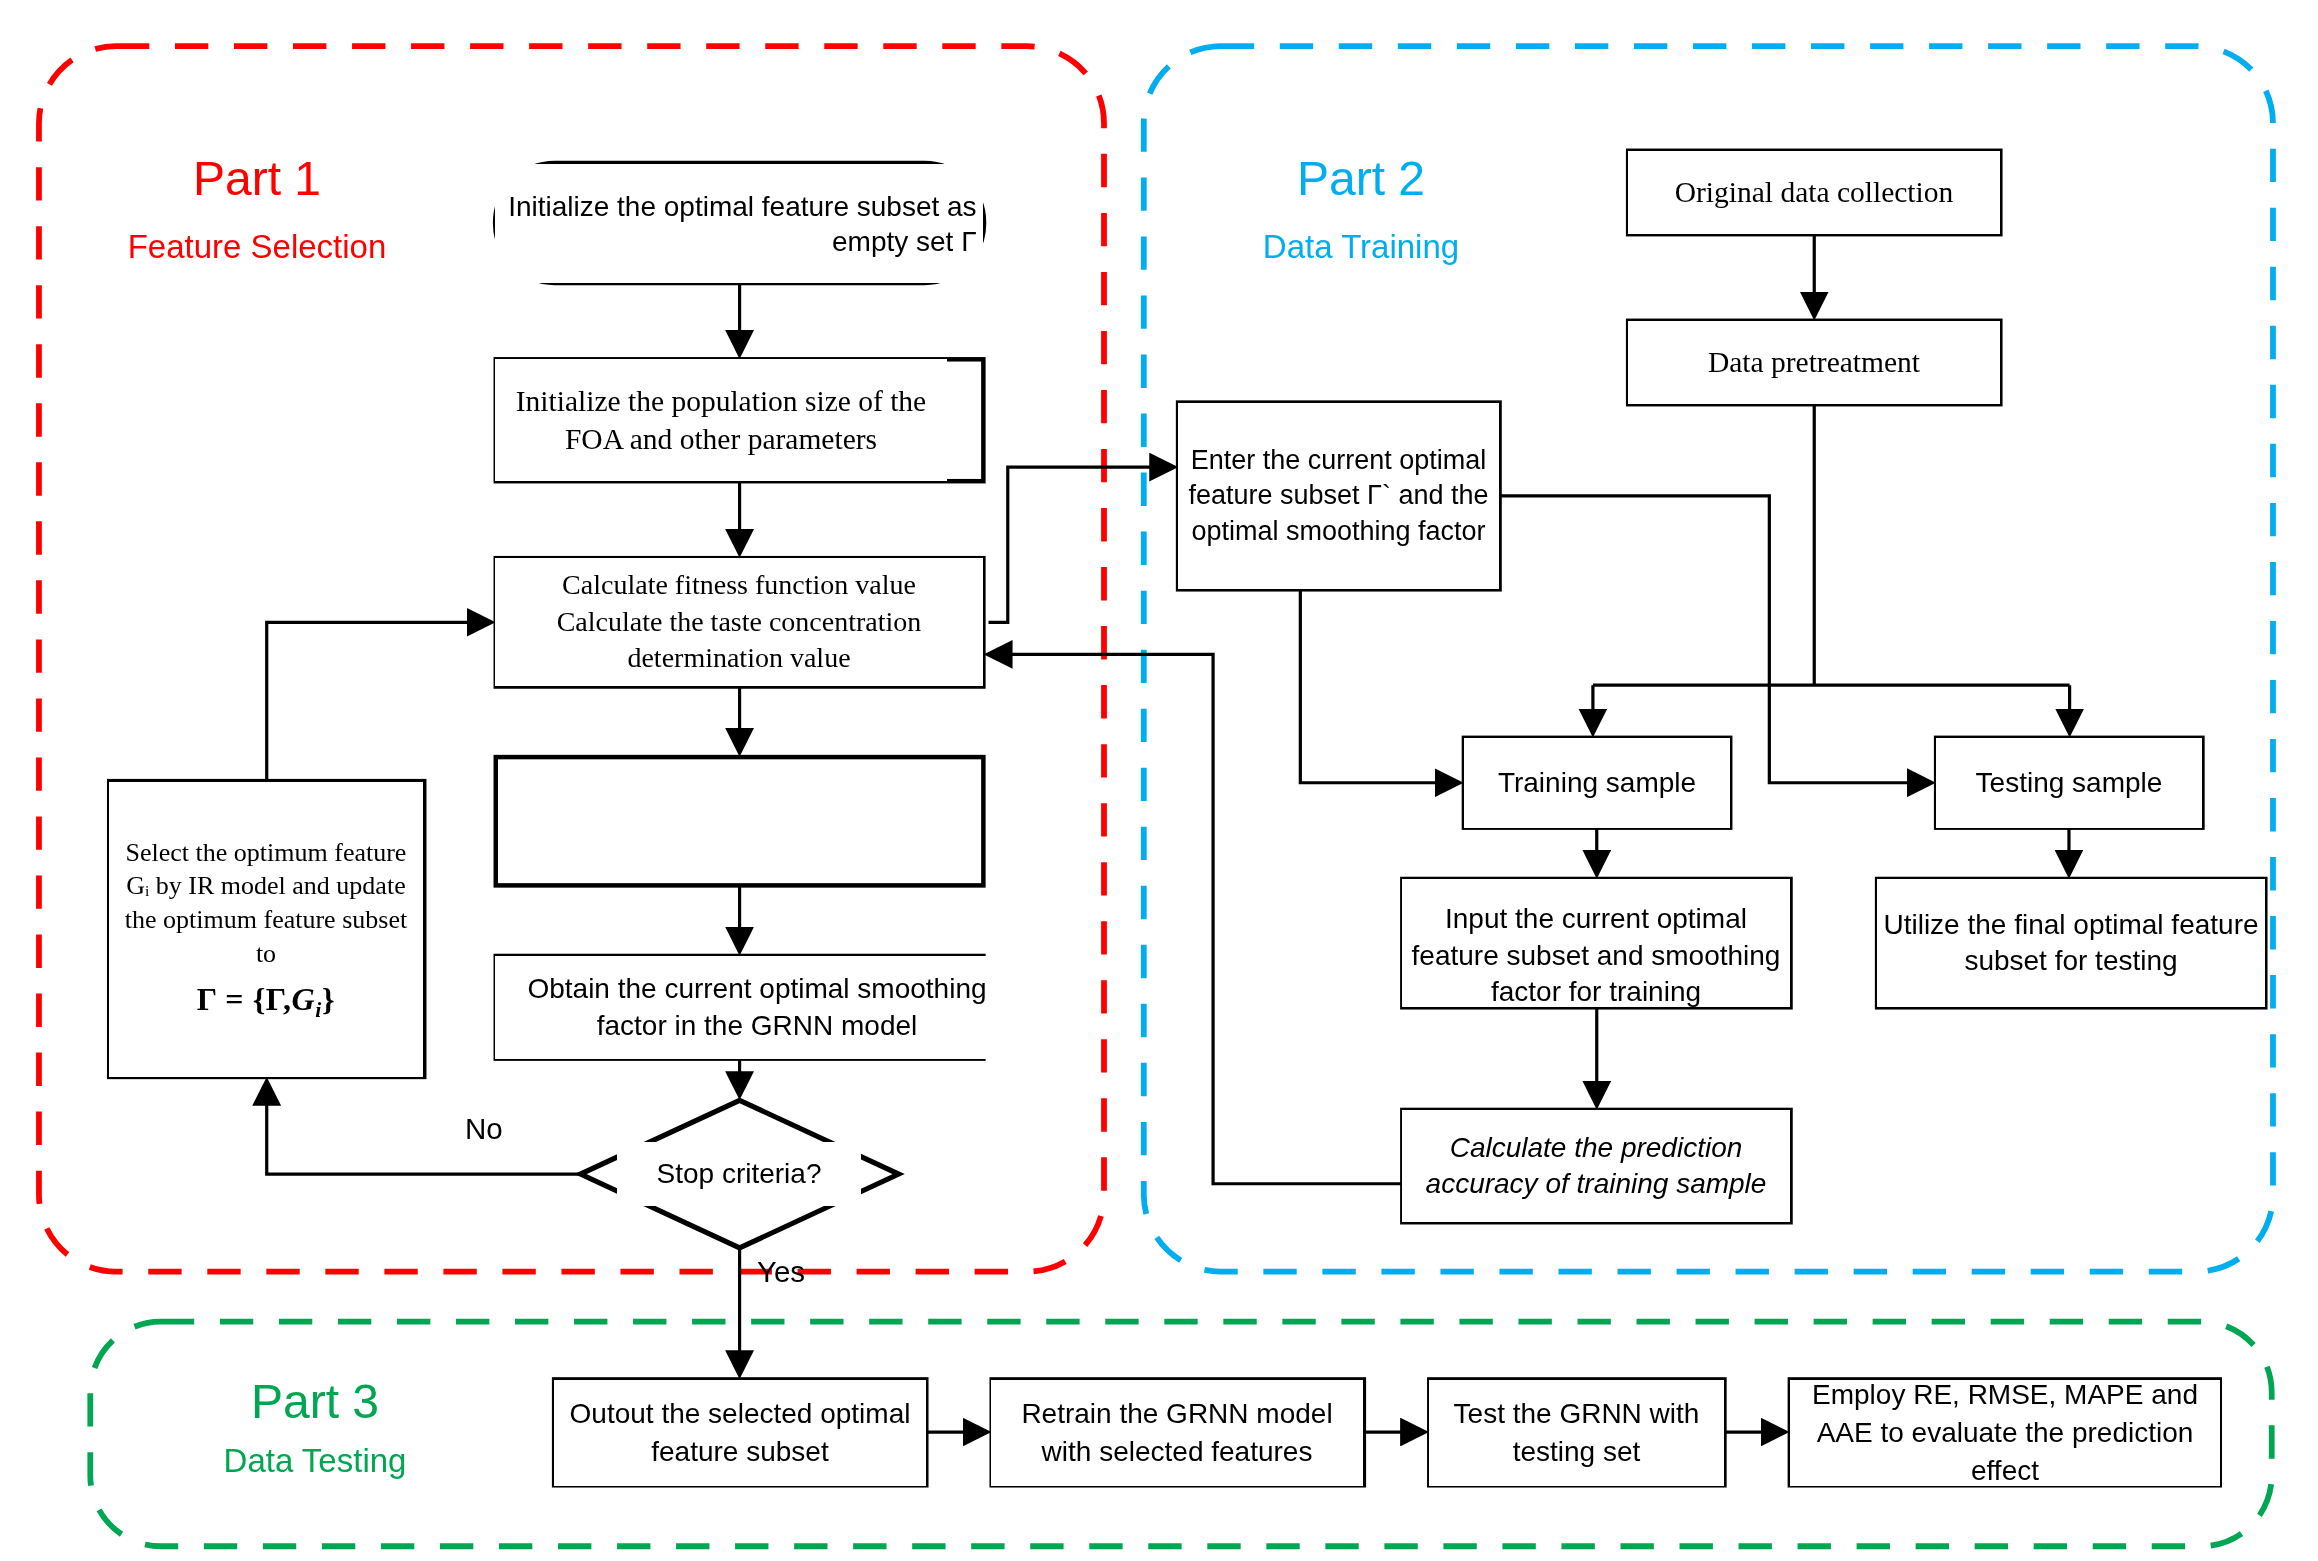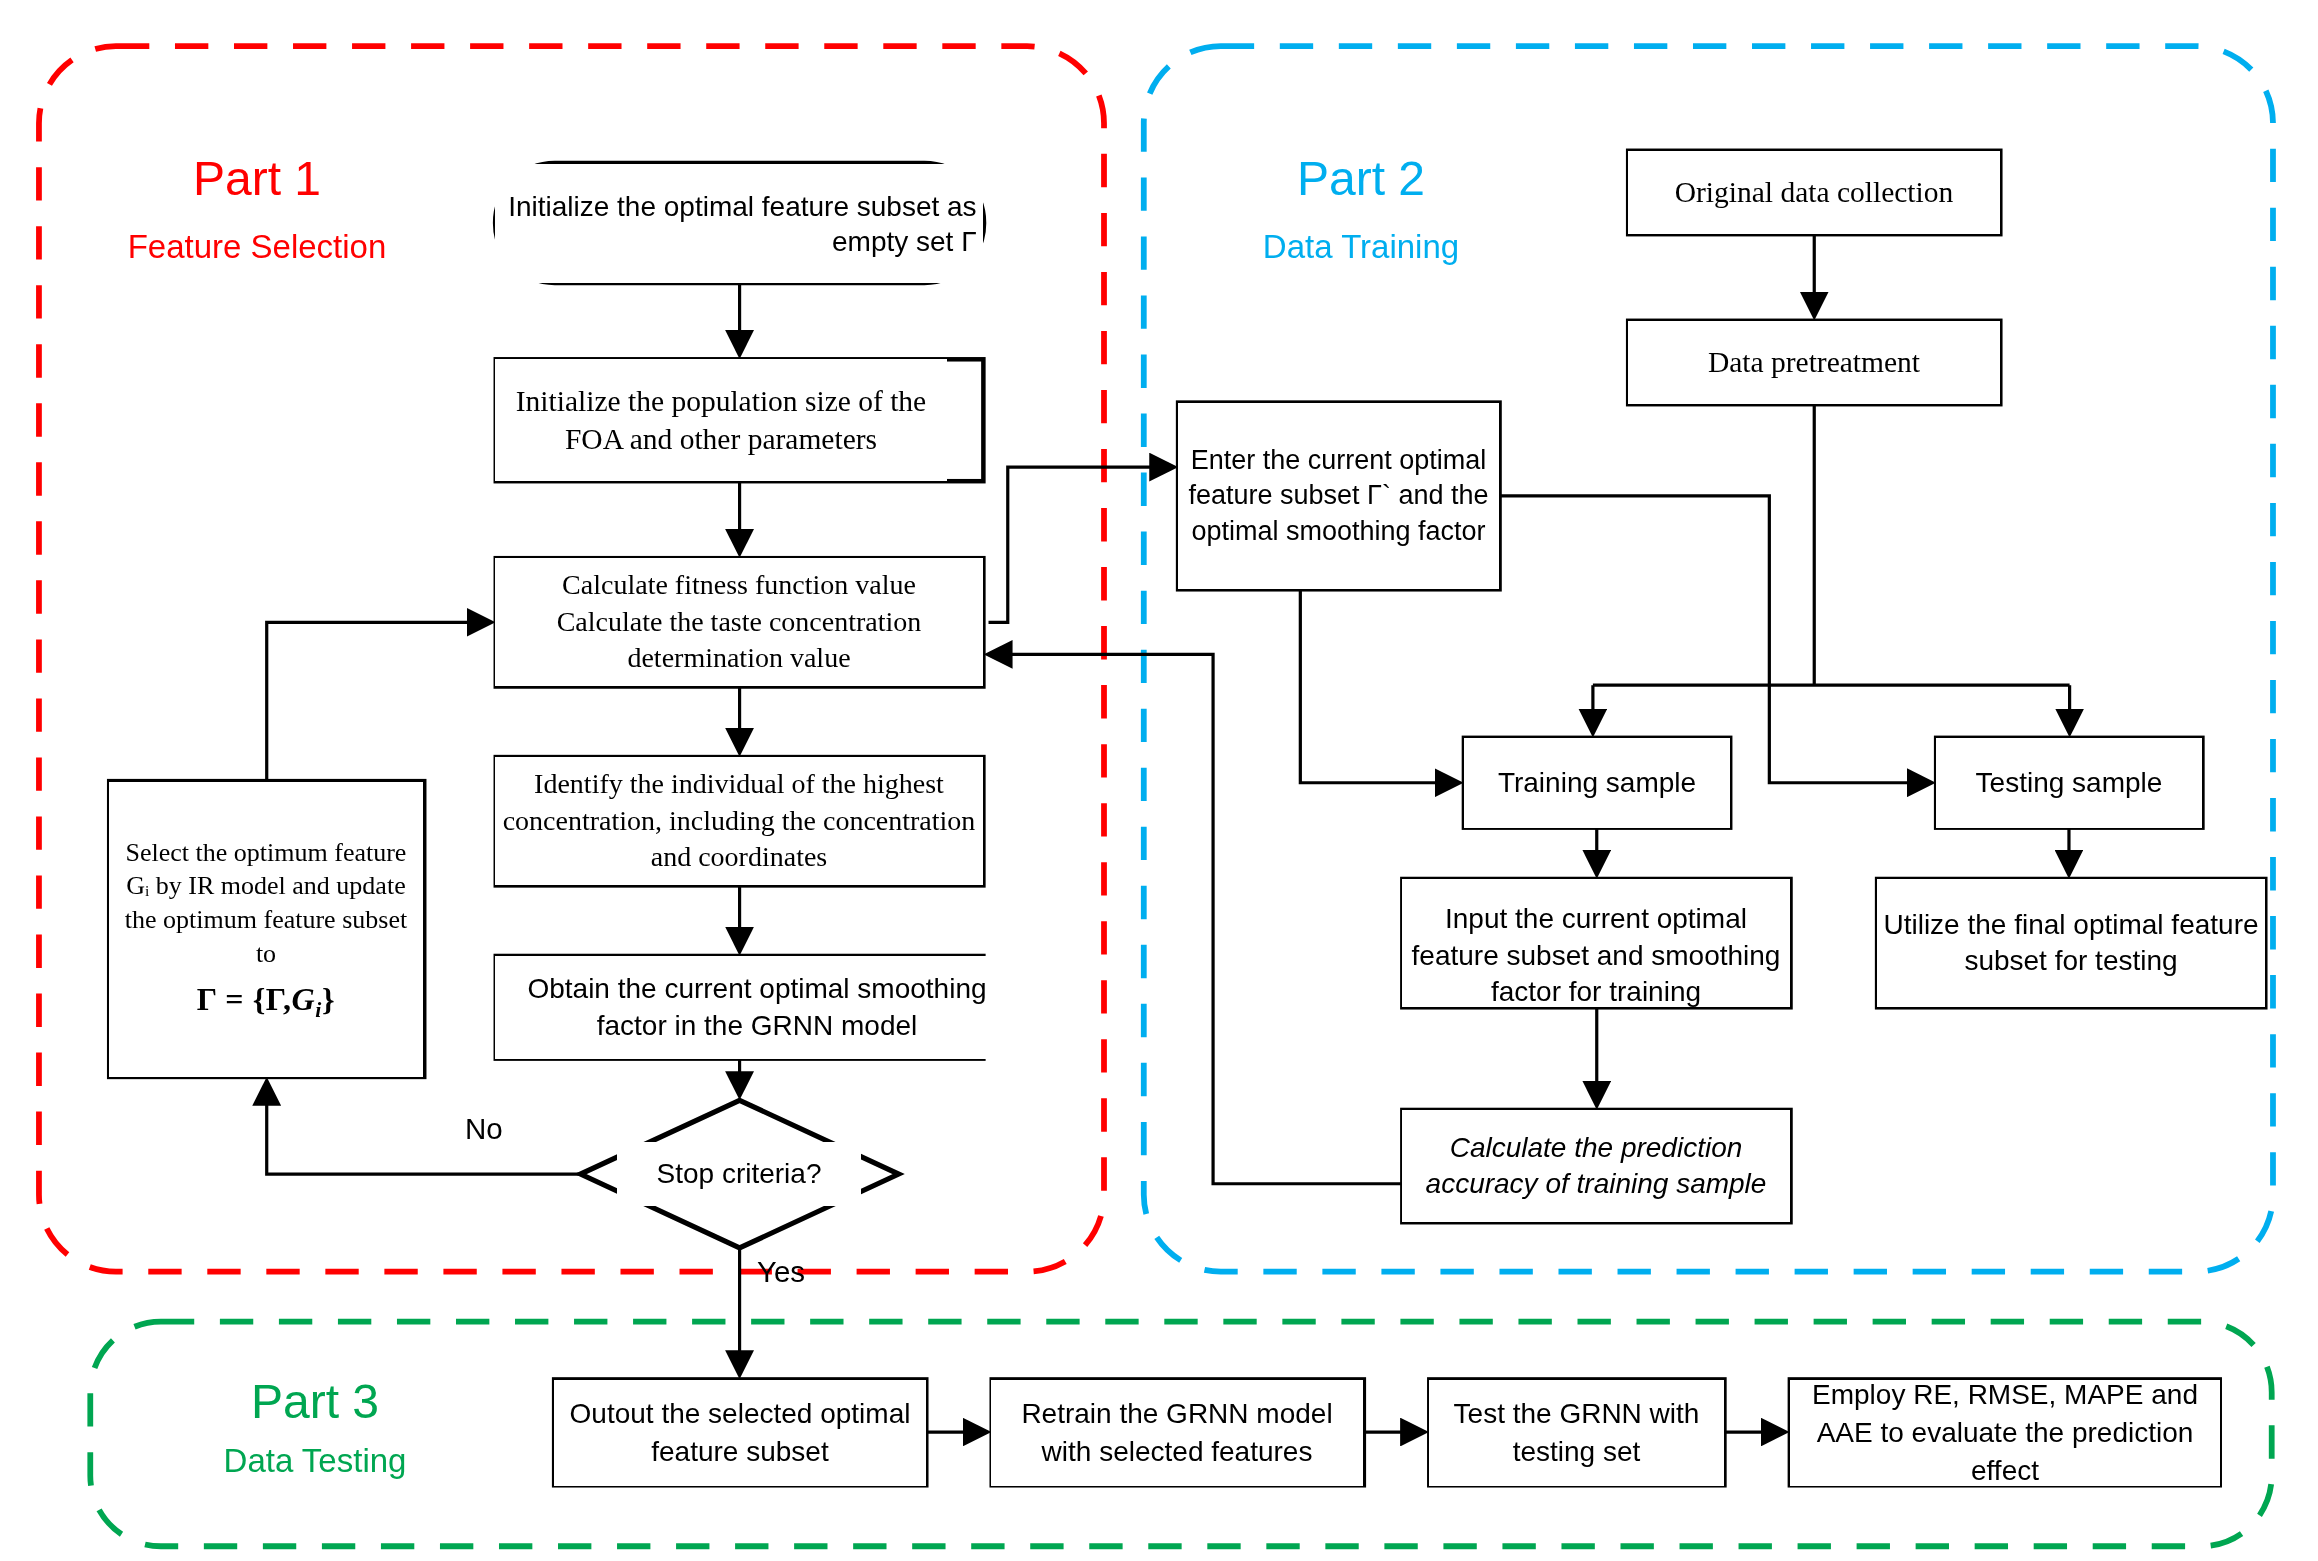--- a/index.html
+++ b/index.html
@@ -145,23 +145,20 @@
 
   <div class="node serif" style="left:495px;top:359px;width:452px;height:122px;">
     <div class="txt" style="font-size:29.5px;line-height:1.3;">Initialize the population size of the FOA and other parameters</div>
   </div>
 
   <div class="node serif" style="left:495px;top:558px;width:488px;height:128px;">
     <div class="txt" style="font-size:28px;line-height:1.3;white-space:pre-line;">Calculate fitness function value
 Calculate the taste concentration determination value</div>
   </div>
 
-  <div class="node serif" style="left:495px;top:757px;width:488px;height:128px;">
-    <div class="txt" style="font-size:28px;line-height:1.3;">Identify the individual of the highest concentration, including the concentration and coordinates</div>
-  </div>
 
   <div class="node sans" style="left:495px;top:956px;width:524px;height:103px;">
     <div class="txt" style="font-size:28px;line-height:1.3;">Obtain the current optimal smoothing factor in the GRNN model</div>
   </div>
 
   <div class="node sans" style="left:617px;top:1142px;width:244px;height:64px;">
     <div class="txt" style="font-size:28px;">Stop criteria?</div>
   </div>
 
   <div class="node serif" style="left:109px;top:782px;width:314px;height:295px;flex-direction:column;">

